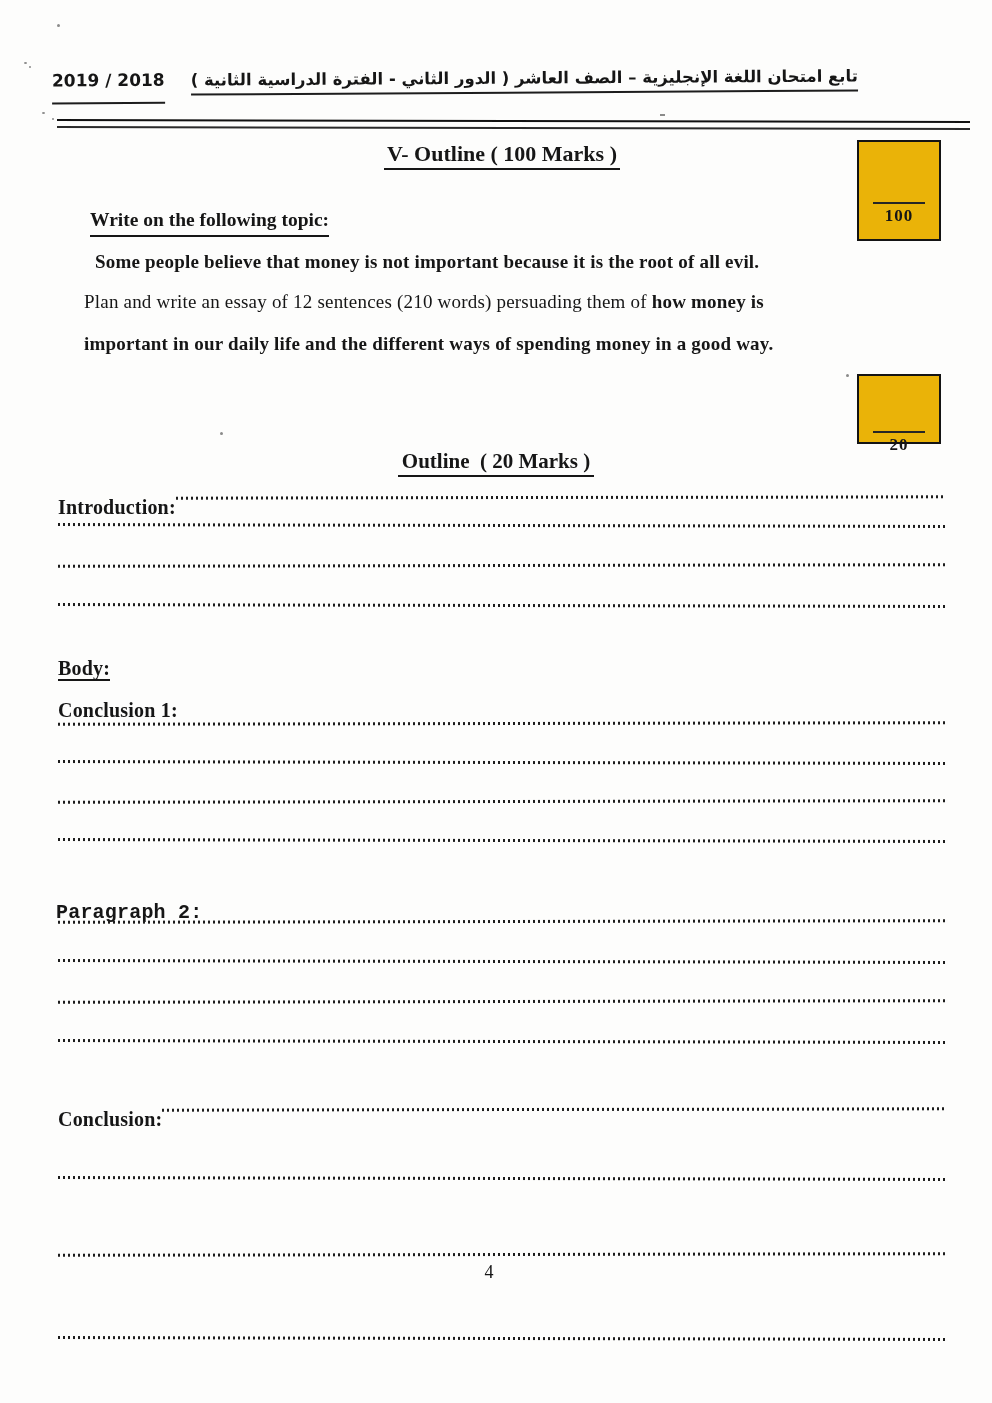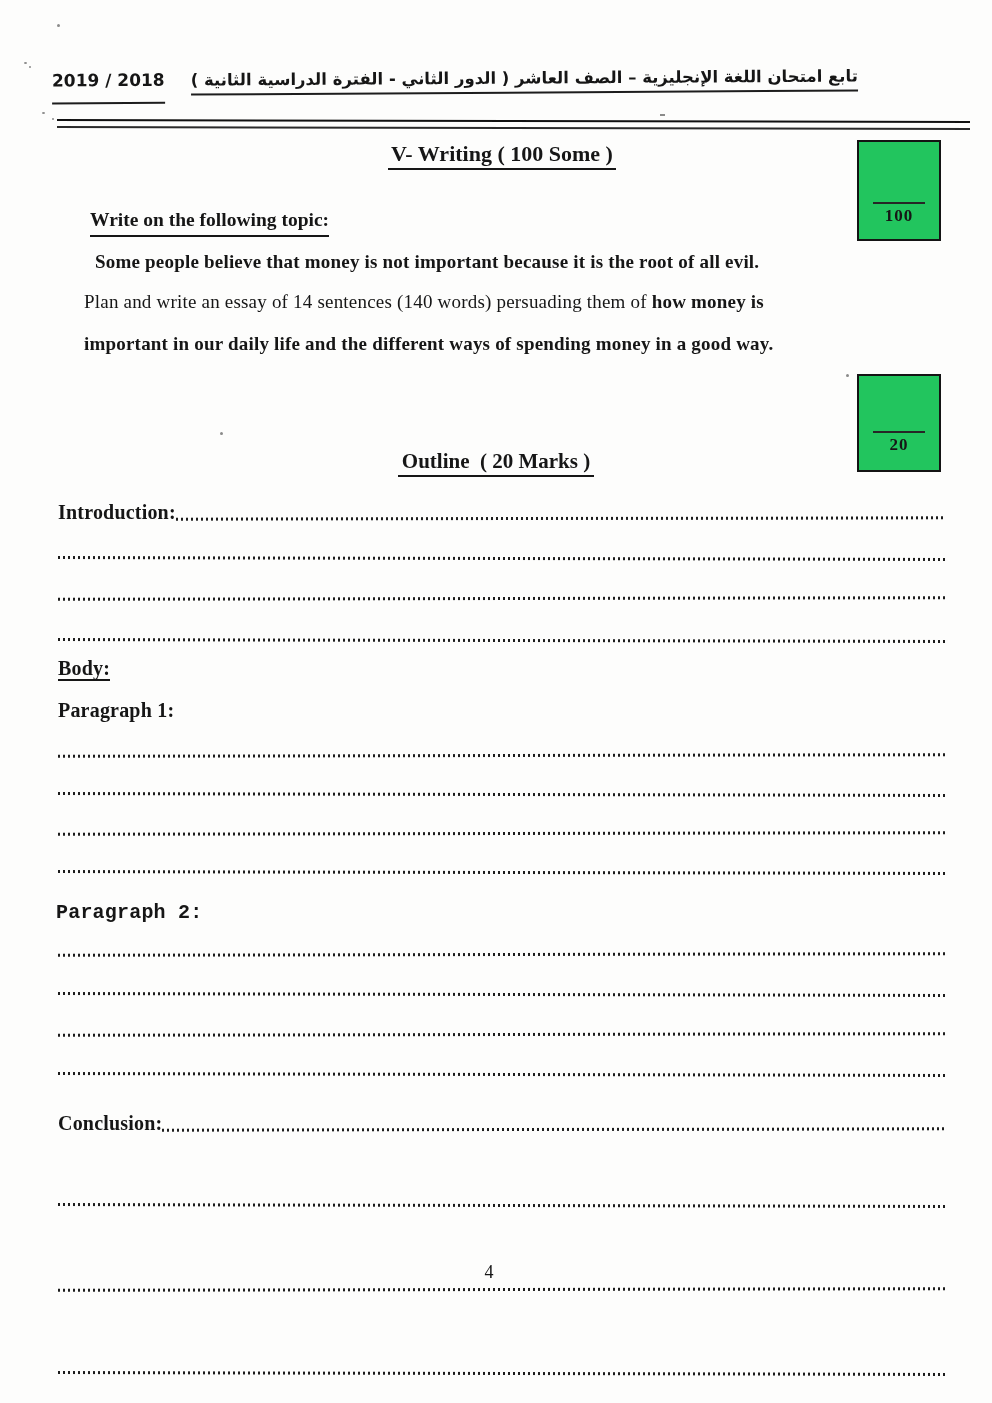--- a/index.html
+++ b/index.html
@@ -40,24 +40,24 @@
   .double-rule {
     position:absolute; top:120px; left:57px; right:22px; height:9px;
     border-top:2.5px solid #101010;
     border-bottom:2px solid #2a2a2a;
     transform:rotate(0.12deg);
   }
 
   
   .marks-box {
     position:absolute; left:857px; width:84px;
-    border:2.5px solid #141414; background:#22c55e;
+    border:2.5px solid #141414; background:#eab308;
   }
   .box-100 { top:140px; height:101px; }
-  .box-20  { top:374px; height:98px; }
+  .box-20  { top:374px; height:70px; }
   .score-line { width:66%; margin:0 auto; border-top:2.2px solid #262626; }
   .box-100 .score-line { margin-top:60px; }
   .box-20  .score-line { margin-top:55px; }
   .marks-value {
     text-align:center; font-weight:700; font-size:17px; margin-top:2px;
     letter-spacing:1px;
   }
 
   
   .section-title {
@@ -81,21 +81,21 @@
   .pl3 { top:333px; left:84px; font-weight:700; }
 
   .outline-title {
     position:absolute; top:449px; left:0; width:100%;
     text-align:center; font-size:21px; font-weight:700;
   }
   .outline-title span { border-bottom:2.6px solid #161616; padding:0 4px 2px; white-space:pre; }
 
   
   .answer-block { position:absolute; left:58px; right:46px; display:flex; flex-direction:column; }
-  .answer-row { display:flex; align-items:flex-end; }
+  .answer-row { display:flex; }
   .dots {
     flex:1; height:3px; margin-bottom:4px;
     background-image:repeating-linear-gradient(90deg,#1c1c1c 0,#1c1c1c 2px,transparent 2px,transparent 5px);
   }
   .answer-row:nth-child(even) .dots { transform:rotate(0.12deg); }
   .answer-row:nth-child(odd)  .dots { transform:rotate(-0.1deg); }
 
   .label {
     font-size:20px; font-weight:700; white-space:nowrap; letter-spacing:.2px;
   }
@@ -147,26 +147,26 @@
     <span class="year">2019 / 2018</span>
   </div>
 
   <div class="double-rule"></div>
 
   <div class="marks-box box-100">
     <div class="score-line"></div>
     <div class="marks-value">100</div>
   </div>
 
-  <h1 class="section-title"><span>V- Writing ( 100 Some )</span></h1>
+  <h1 class="section-title"><span>V- Outline ( 100 Marks )</span></h1>
 
   <h2 class="topic-heading">Write on the following topic:</h2>
 
   <p class="prompt-line pl1 bold">Some people believe that money is not important because it is the root of all evil.</p>
-  <p class="prompt-line pl2"><span>Plan and write an essay of 14 sentences (140 words) persuading them of </span><b>how money is</b></p>
+  <p class="prompt-line pl2"><span>Plan and write an essay of 12 sentences (210 words) persuading them of </span><b>how money is</b></p>
   <p class="prompt-line pl3">important in our daily life and the different ways of spending money in a good way.</p>
 
   <div class="marks-box box-20">
     <div class="score-line"></div>
     <div class="marks-value">20</div>
   </div>
 
   <h2 class="outline-title"><span>Outline  ( 20 Marks )</span></h2>
 
   <div class="answer-block intro-block">
@@ -183,21 +183,21 @@
     <div class="answer-row r4">
         <span class="dots"></span>
       </div>
   </div>
 
   <div class="body-label">
     <span class="label underlined">Body:</span>
   </div>
 
   <div class="p1-label">
-    <span class="label">Paragraph 1:</span>
+    <span class="label">Conclusion 1:</span>
   </div>
   <div class="answer-block p1-block">
     <div class="answer-row">
         <span class="dots"></span>
       </div>
     <div class="answer-row">
         <span class="dots"></span>
       </div>
     <div class="answer-row">
         <span class="dots"></span>

